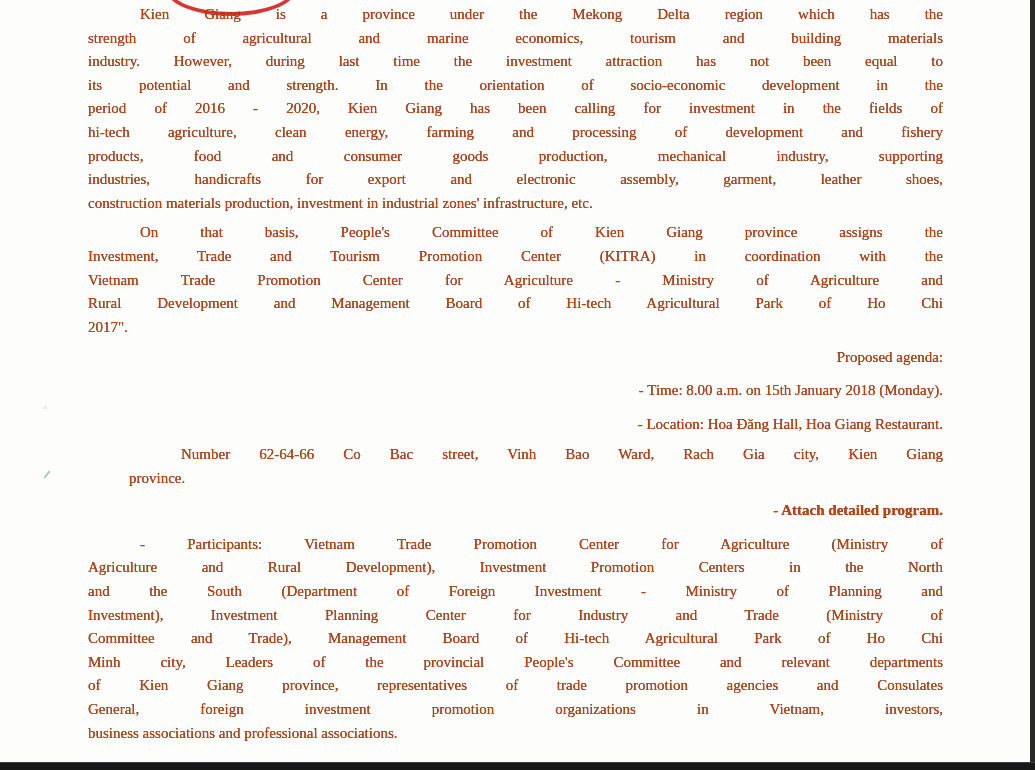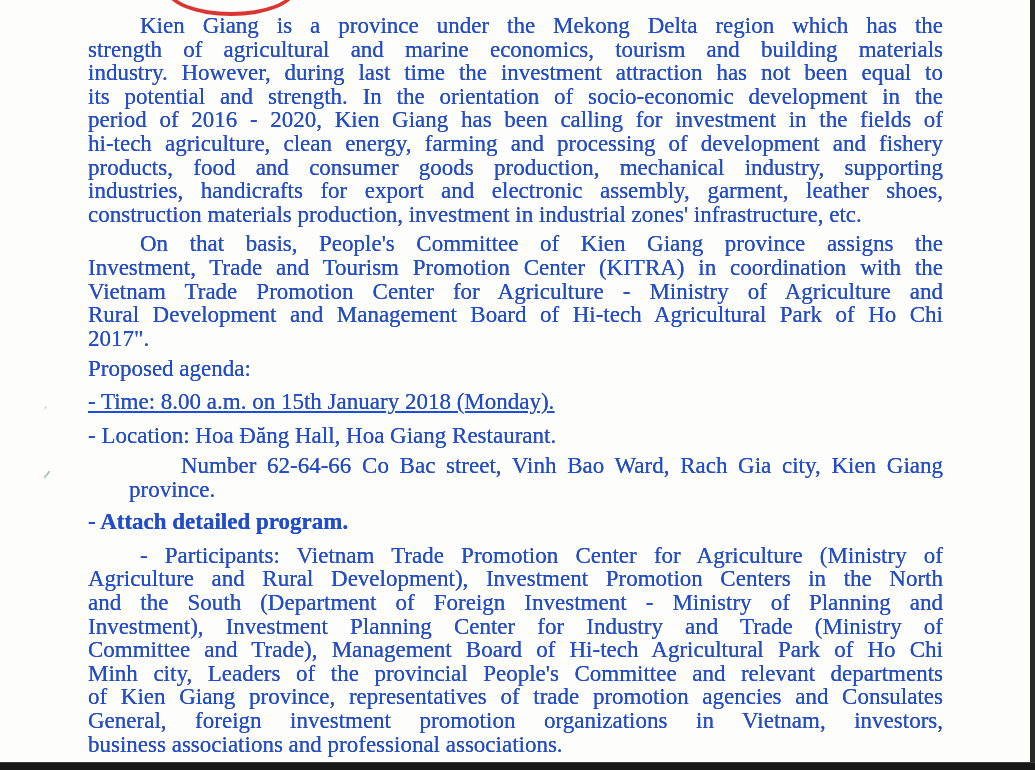--- a/index.html
+++ b/index.html
@@ -11,31 +11,31 @@
   }
   .page {
     position: relative;
     width: 1035px; height: 770px;
     background: #fdfdfb;
     overflow: hidden;
   }
   .doc-body {
     position: absolute;
     left: 0; top: 0; right: 0; bottom: 0;
-    padding: 14px 92px 0 88px;
-    color: #1d4ed8;
-    font-size: 23px;
+    padding: 3px 92px 0 88px;
+    color: #c2410c;
+    font-size: 15px;
     line-height: 23.6px;
     text-shadow: 0 0 0.6px rgba(25,25,25,0.8);
   }
   .block { margin: 0; }
   .line { text-align: justify; white-space: normal; }
   .line.just { text-align-last: justify; }
   .line.indent { text-indent: 52px; }
-  .line.single { text-align: left; }
+  .line.single { margin-left: 52px; text-align: right; }
   .red-arc {
     position: absolute;
     left: 166px; top: -38px;
     width: 122px; height: 46px;
     border: 4px solid #d93632;
     border-radius: 50%;
     background: transparent;
     pointer-events: none;
   }
   .speck-1 {
@@ -89,21 +89,21 @@
       <div class="block" style="margin-top: 6px;">
         <div class="line indent just">On that basis, People's Committee of Kien Giang province assigns the</div>
         <div class="line just">Investment, Trade and Tourism Promotion Center (KITRA) in coordination with the</div>
         <div class="line just">Vietnam Trade Promotion Center for Agriculture - Ministry of Agriculture and</div>
         <div class="line just">Rural Development and Management Board of Hi-tech Agricultural Park of Ho Chi</div>
         <div class="line">2017".</div>
       </div>
       <div class="block" style="margin-top: 7px;">
         <div class="line single">Proposed agenda:</div>
       </div>
-      <div class="block" style="margin-top: 9px; text-decoration: underline;">
+      <div class="block" style="margin-top: 9px;">
         <div class="line single">- Time: 8.00 a.m. on 15th January 2018 (Monday).</div>
       </div>
       <div class="block" style="margin-top: 10px;">
         <div class="line single">- Location: Hoa Đăng Hall, Hoa Giang Restaurant.</div>
       </div>
       <div class="block" style="margin-top: 7px; margin-left: 41px;">
         <div class="line indent just">Number 62-64-66 Co Bac street, Vinh Bao Ward, Rach Gia city, Kien Giang</div>
         <div class="line">province.</div>
       </div>
       <div class="block" style="margin-top: 9px; font-weight: bold;">

